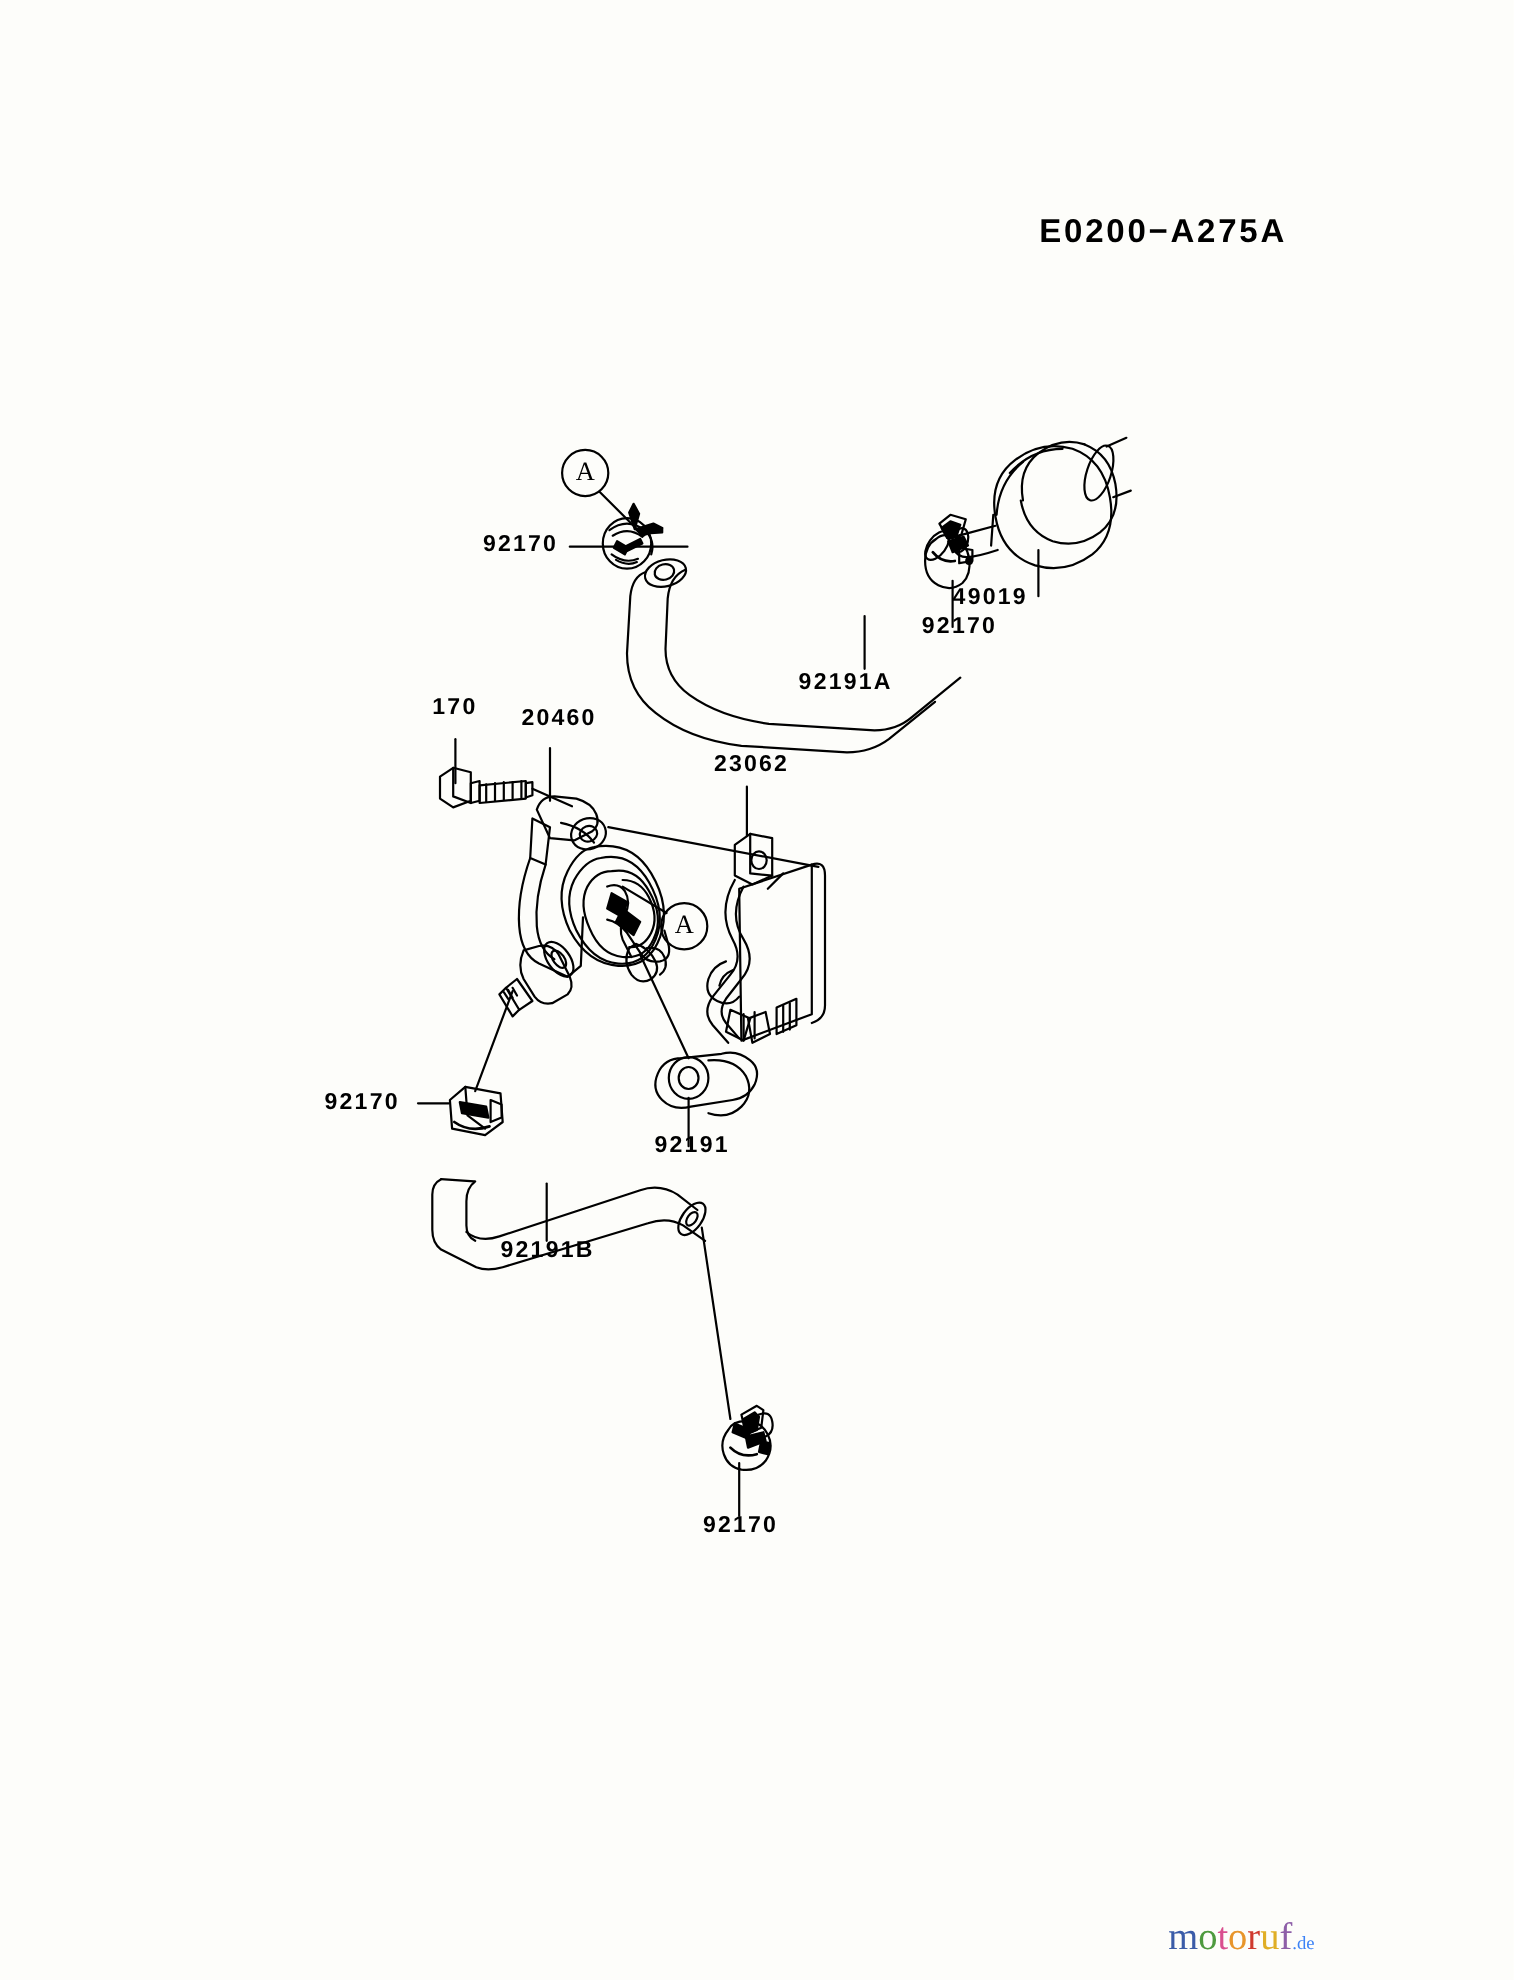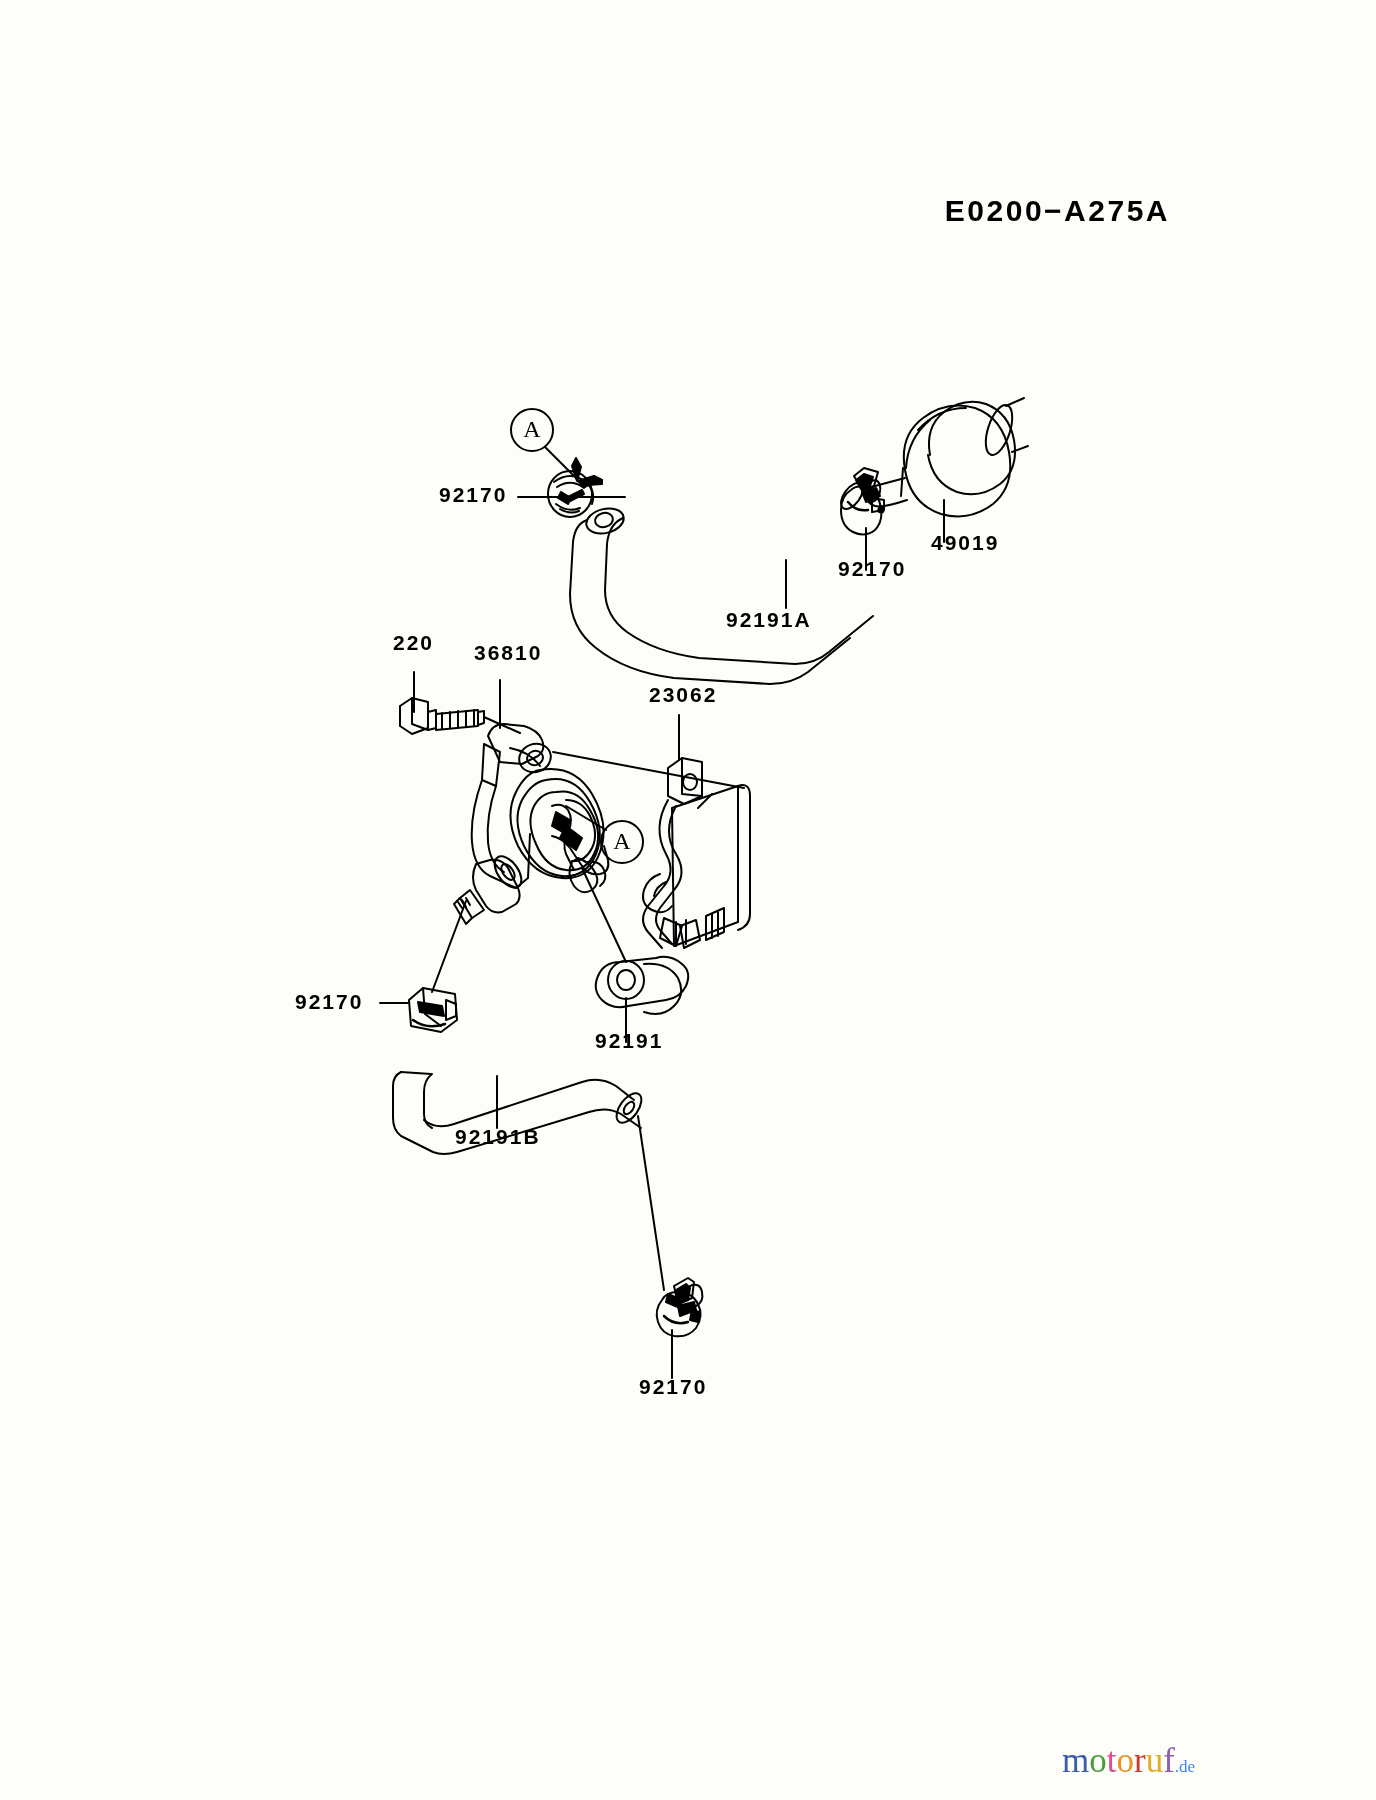--- a/index.html
+++ b/index.html
@@ -261,24 +261,24 @@
         <path d="M690 1286 q10 -4 12 6 q2 10 -6 14"></path>
         <path d="M692 1310 l8 2 l-2 10 l-8 -2 z" fill="#000000"></path>
       </g>
 
     </g>
   </svg>
 
   <div class="part-label" style="left:439px; top:483px;">92170</div>
   <div class="part-label" style="left:726px; top:608px;">92191A</div>
   <div class="part-label" style="left:838px; top:557px;">92170</div>
-  <div class="part-label" style="left:931px; top:531px;">49019</div>
-
-  <div class="part-label" style="left:393px; top:631px;">220</div>
-  <div class="part-label" style="left:474px; top:641px;">36810</div>
+  <div class="part-label" style="left:866px; top:531px;">49019</div>
+
+  <div class="part-label" style="left:393px; top:631px;">170</div>
+  <div class="part-label" style="left:474px; top:641px;">20460</div>
   <div class="part-label" style="left:649px; top:683px;">23062</div>
 
   <div class="part-label" style="left:295px; top:990px;">92170</div>
   <div class="part-label" style="left:595px; top:1029px;text-align:right;">92191</div>
   <div class="part-label" style="left:455px; top:1125px;">92191B</div>
   <div class="part-label" style="left:639px; top:1375px;">92170</div>
 
   <div class="callout-letter" style="left:521px; top:416px; width:22px;">A</div>
   <div class="callout-letter" style="left:611px; top:828px; width:22px;">A</div>
 

